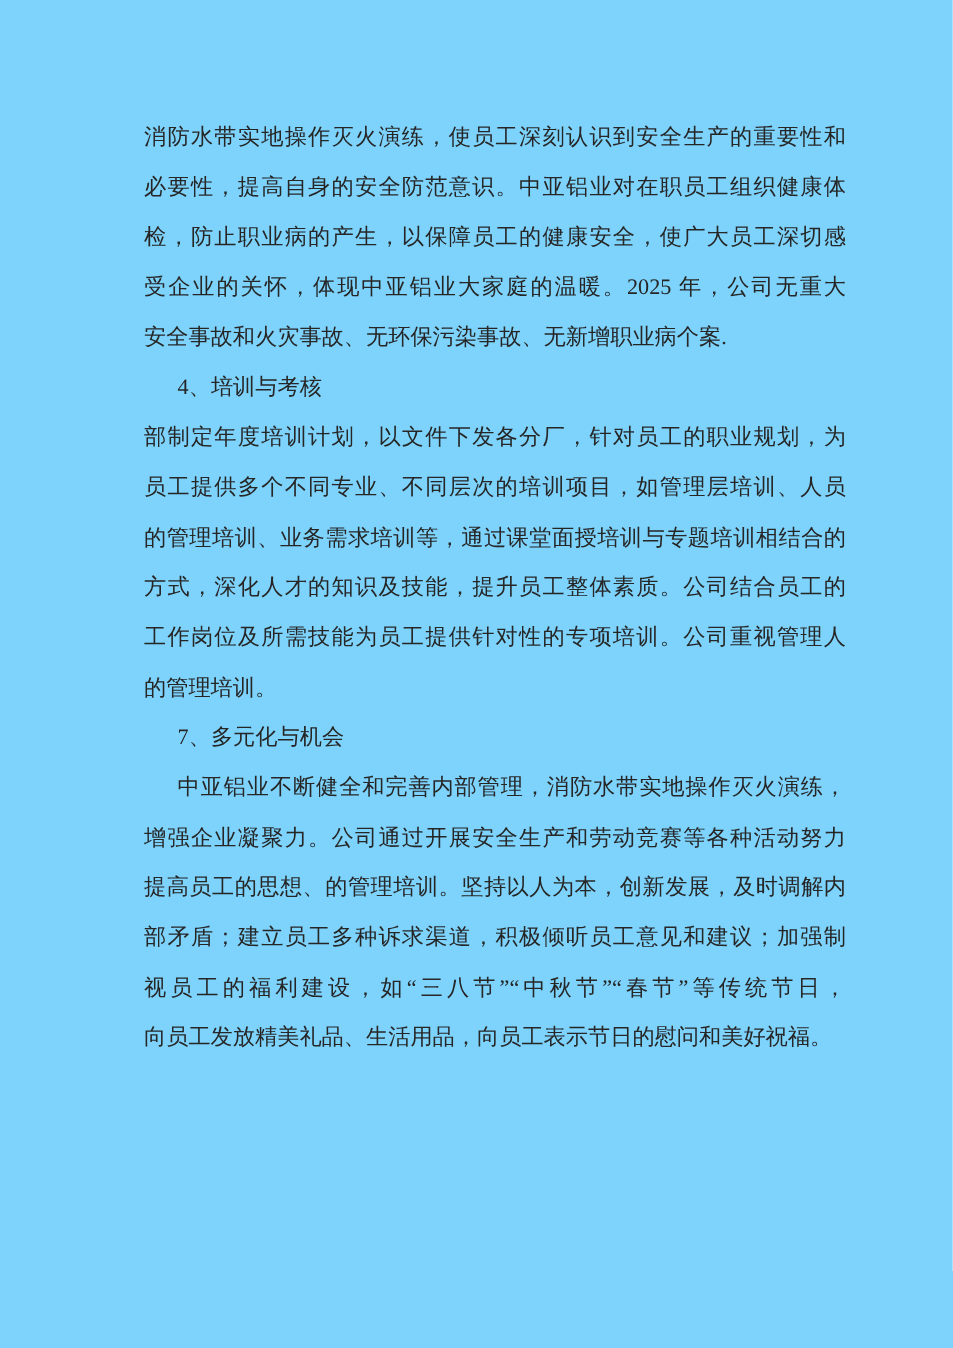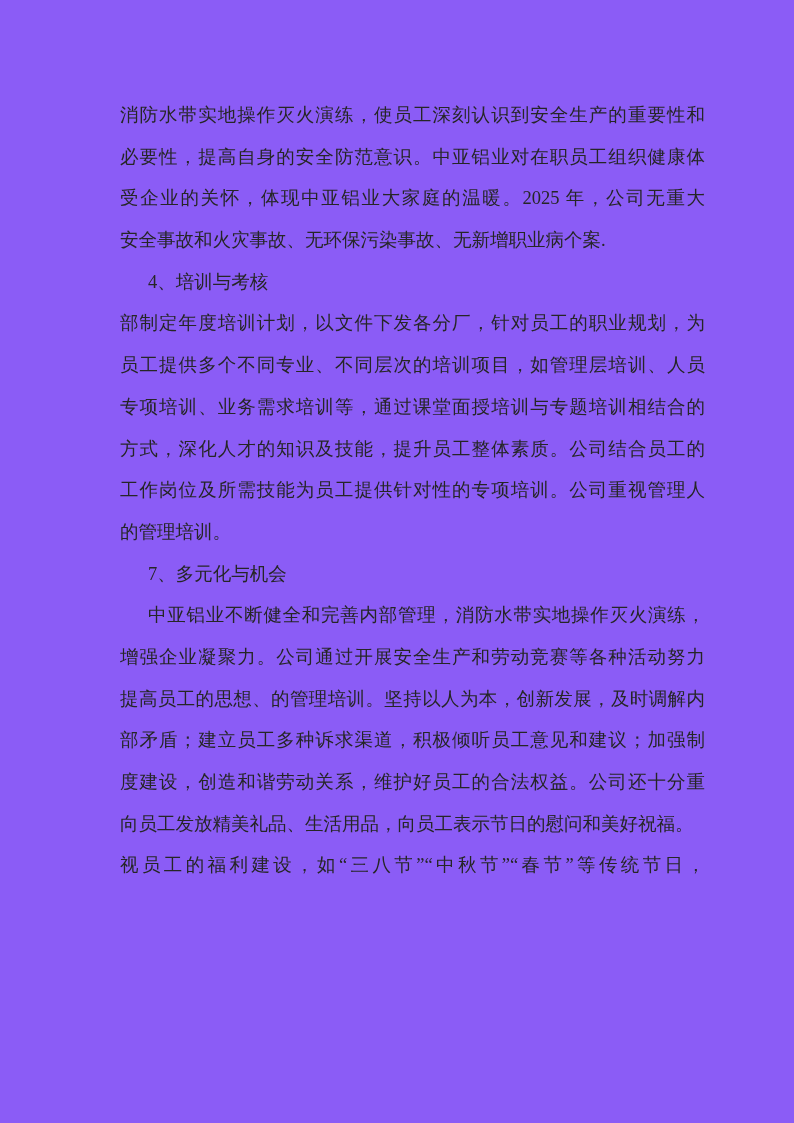--- a/index.html
+++ b/index.html
@@ -34,35 +34,35 @@
   .line.end {
     text-align-last: left;
   }
   .line.indent {
     text-indent: 28px;
   }
 </style>
 </head>
 <body>
 
-<div class="page" style="background: #8b5cf6; color: rgb(38, 38, 38);">
+<div class="page" style="background: #7dd3fc; color: rgb(38, 38, 38);">
   <div class="content">
       <div class="line">消防水带实地操作灭火演练，使员工深刻认识到安全生产的重要性和</div>
       <div class="line">必要性，提高自身的安全防范意识。中亚铝业对在职员工组织健康体</div>
+      <div class="line">检，防止职业病的产生，以保障员工的健康安全，使广大员工深切感</div>
       <div class="line">受企业的关怀，体现中亚铝业大家庭的温暖。2025 年，公司无重大</div>
       <div class="line end">安全事故和火灾事故、无环保污染事故、无新增职业病个案.</div>
       <div class="line indent end">4、培训与考核</div>
       <div class="line">部制定年度培训计划，以文件下发各分厂，针对员工的职业规划，为</div>
       <div class="line">员工提供多个不同专业、不同层次的培训项目，如管理层培训、人员</div>
-      <div class="line">专项培训、业务需求培训等，通过课堂面授培训与专题培训相结合的</div>
+      <div class="line">的管理培训、业务需求培训等，通过课堂面授培训与专题培训相结合的</div>
       <div class="line">方式，深化人才的知识及技能，提升员工整体素质。公司结合员工的</div>
       <div class="line">工作岗位及所需技能为员工提供针对性的专项培训。公司重视管理人</div>
       <div class="line end">的管理培训。</div>
       <div class="line indent end">7、多元化与机会</div>
       <div class="line indent">中亚铝业不断健全和完善内部管理，消防水带实地操作灭火演练，</div>
       <div class="line">增强企业凝聚力。公司通过开展安全生产和劳动竞赛等各种活动努力</div>
       <div class="line">提高员工的思想、的管理培训。坚持以人为本，创新发展，及时调解内</div>
       <div class="line">部矛盾；建立员工多种诉求渠道，积极倾听员工意见和建议；加强制</div>
-      <div class="line">度建设，创造和谐劳动关系，维护好员工的合法权益。公司还十分重</div>
+      <div class="line">视员工的福利建设，如“三八节”“中秋节”“春节”等传统节日，</div>
       <div class="line end">向员工发放精美礼品、生活用品，向员工表示节日的慰问和美好祝福。</div>
-      <div class="line">视员工的福利建设，如“三八节”“中秋节”“春节”等传统节日，</div>
     </div>
 </div>
 
 </body></html>

